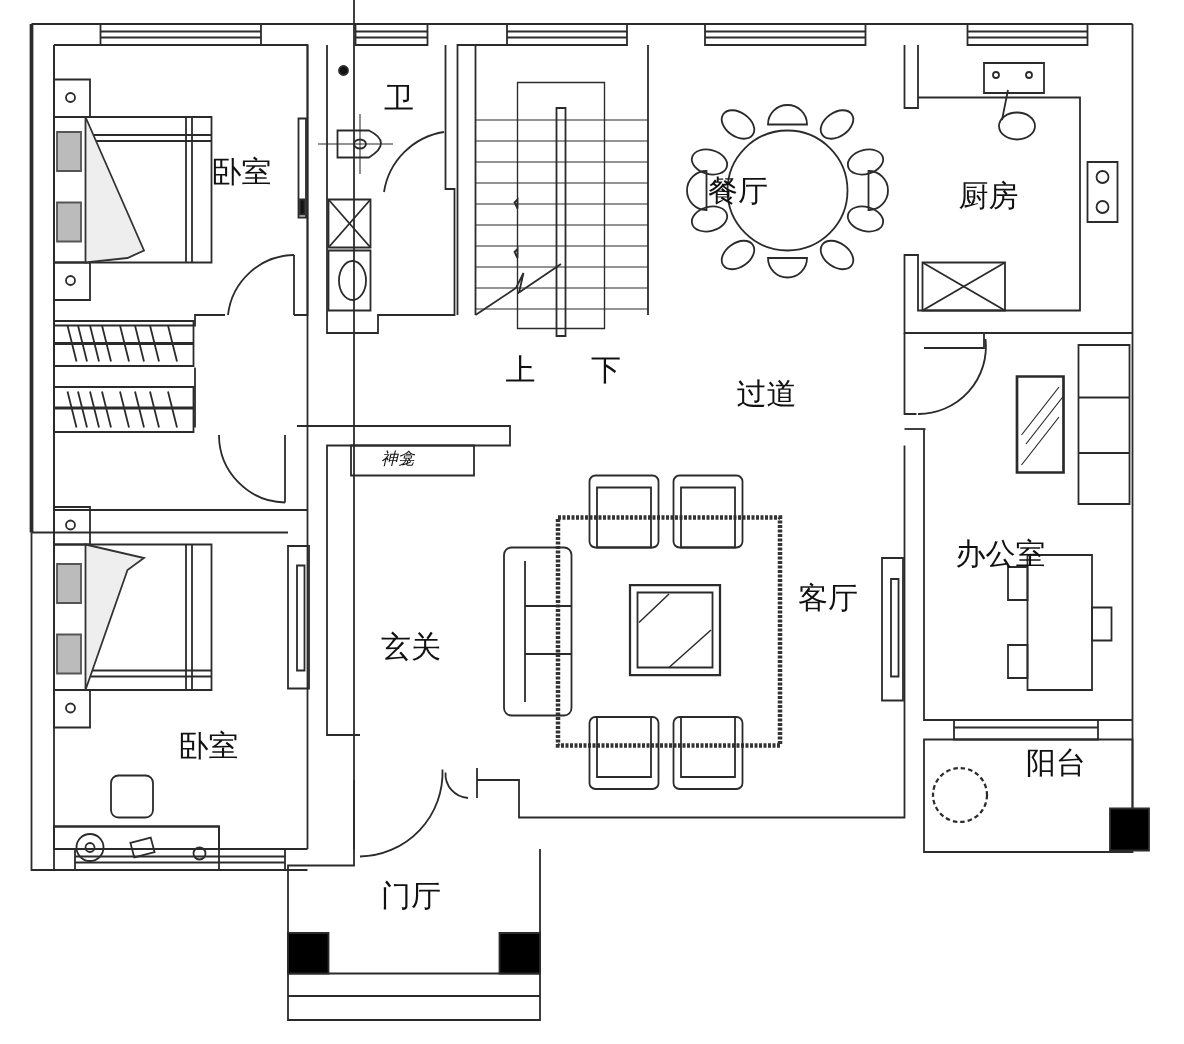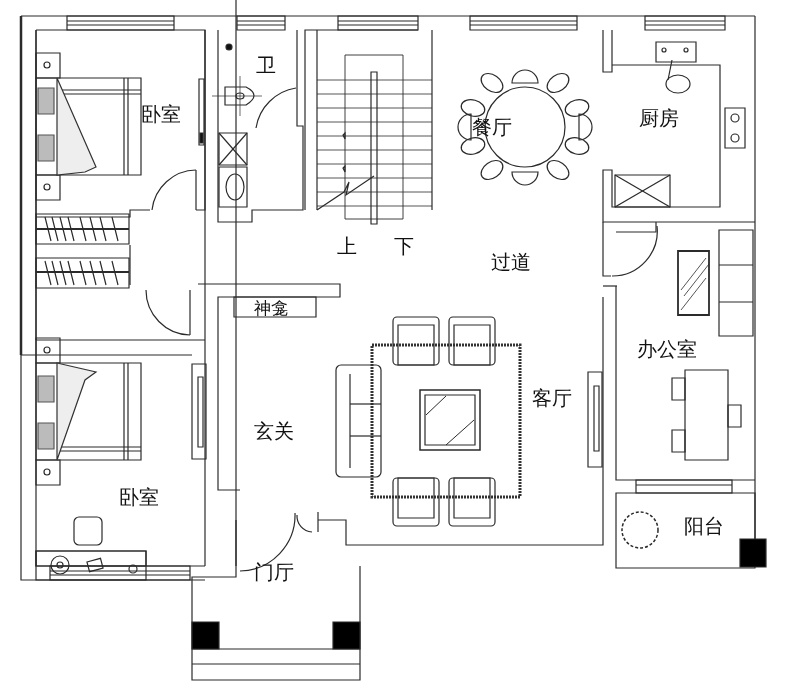--- a/index.html
+++ b/index.html
@@ -1,19 +1,19 @@
 <!DOCTYPE html>
 <html><head>
 <meta charset="utf-8">
 <style>
   html, body { margin:0; padding:0; background:#ffffff; }
   body { width:789px; height:696px; position:relative; overflow:hidden; }
   #plan { position:absolute; left:0; top:0; width:789px; height:696px; }
   .lbl { position:absolute; font-family:"DejaVu Sans", sans-serif; font-size:20px; color:#111; white-space:nowrap; line-height:1; }
-  .lbl.sm { font-size:17px; }
+  .lbl.sm { font-size:11px;font-style:italic; }
   svg line, svg rect, svg path, svg circle, svg ellipse, svg polyline { vector-effect:non-scaling-stroke; }
 </style>
 </head>
 <body>
 
 <div id="plan">
 <svg width="789" height="696" viewBox="0 0 789 696" xmlns="http://www.w3.org/2000/svg">
   <g fill="none" stroke="#2b2b2b" stroke-width="1.2">
 
     <g>
@@ -262,24 +262,24 @@
       <path d="M295,513 A56,56 0 0 1 240,571"></path>
       <line x1="318" y1="512" x2="318" y2="532"></line>
       <path d="M297,515 A16,16 0 0 0 312,532"></path>
     </g>
   </g>
 </svg>
 
   <span class="lbl" style="left:141px;top:104px">卧室</span>
   <span class="lbl" style="left:256px;top:55px">卫</span>
   <span class="lbl" style="left:472px;top:117px">餐厅</span>
-  <span class="lbl" style="left:639px;top:108px">厨房</span>
+  <span class="lbl" style="left:639px;top:120px">厨房</span>
   <span class="lbl" style="left:337px;top:236px">上</span>
   <span class="lbl" style="left:394px;top:236px">下</span>
   <span class="lbl" style="left:491px;top:252px">过道</span>
   <span class="lbl sm" style="left:254px;top:300px">神龛</span>
-  <span class="lbl" style="left:637px;top:339px">办公室</span>
+  <span class="lbl" style="left:637px;top:359px">办公室</span>
   <span class="lbl" style="left:254px;top:421px">玄关</span>
   <span class="lbl" style="left:532px;top:388px">客厅</span>
   <span class="lbl" style="left:119px;top:487px">卧室</span>
-  <span class="lbl" style="left:684px;top:516px">阳台</span>
-  <span class="lbl" style="left:254px;top:562px">门厅</span>
+  <span class="lbl" style="left:684px;top:498px">阳台</span>
+  <span class="lbl" style="left:254px;top:587px">门厅</span>
 </div>
 
 </body></html>

